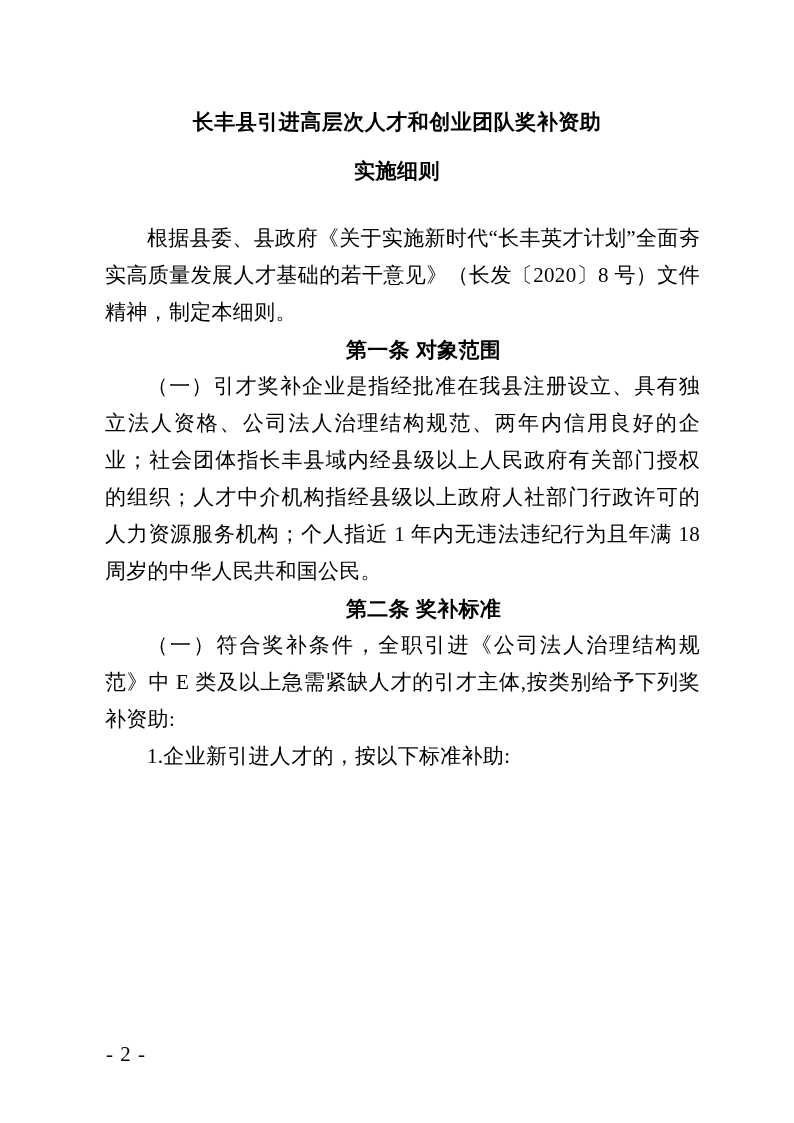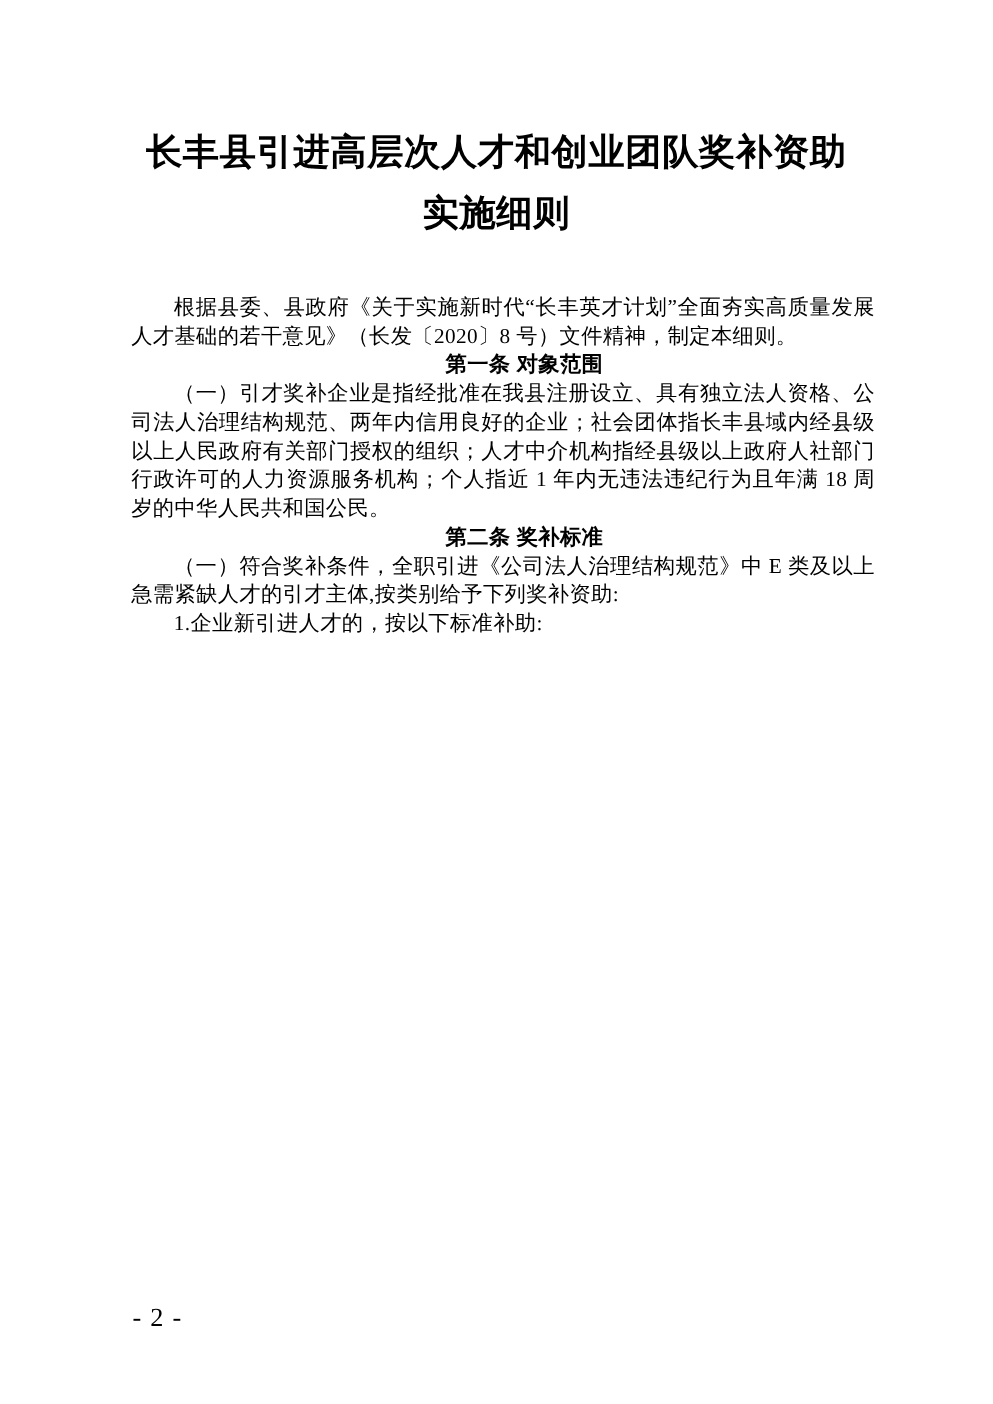--- a/index.html
+++ b/index.html
@@ -19,32 +19,32 @@
     background: #ffffff;
   }
   .doc-title {
     position: absolute;
     top: 98px;
     left: 0;
     width: 794px;
     text-align: center;
     font-family: "Liberation Serif", "DejaVu Serif", serif;
     font-weight: bold;
-    font-size: 29px;
+    font-size: 21px;
     line-height: 49px;
     letter-spacing: 0.5px;
   }
   .doc-title .title-line { display: block; }
   .doc-body {
     position: absolute;
-    top: 234px;
+    top: 220px;
     left: 105px;
     width: 595px;
-    font-size: 17px;
-    line-height: 23px;
+    font-size: 21px;
+    line-height: 37px;
     letter-spacing: 0.3px;
     text-align: justify;
   }
   .doc-body p {
     text-indent: 2em;
   }
   .doc-body p.heading {
     font-family: "Liberation Sans", "DejaVu Sans", sans-serif;
     font-weight: bold;
     text-align: center;

